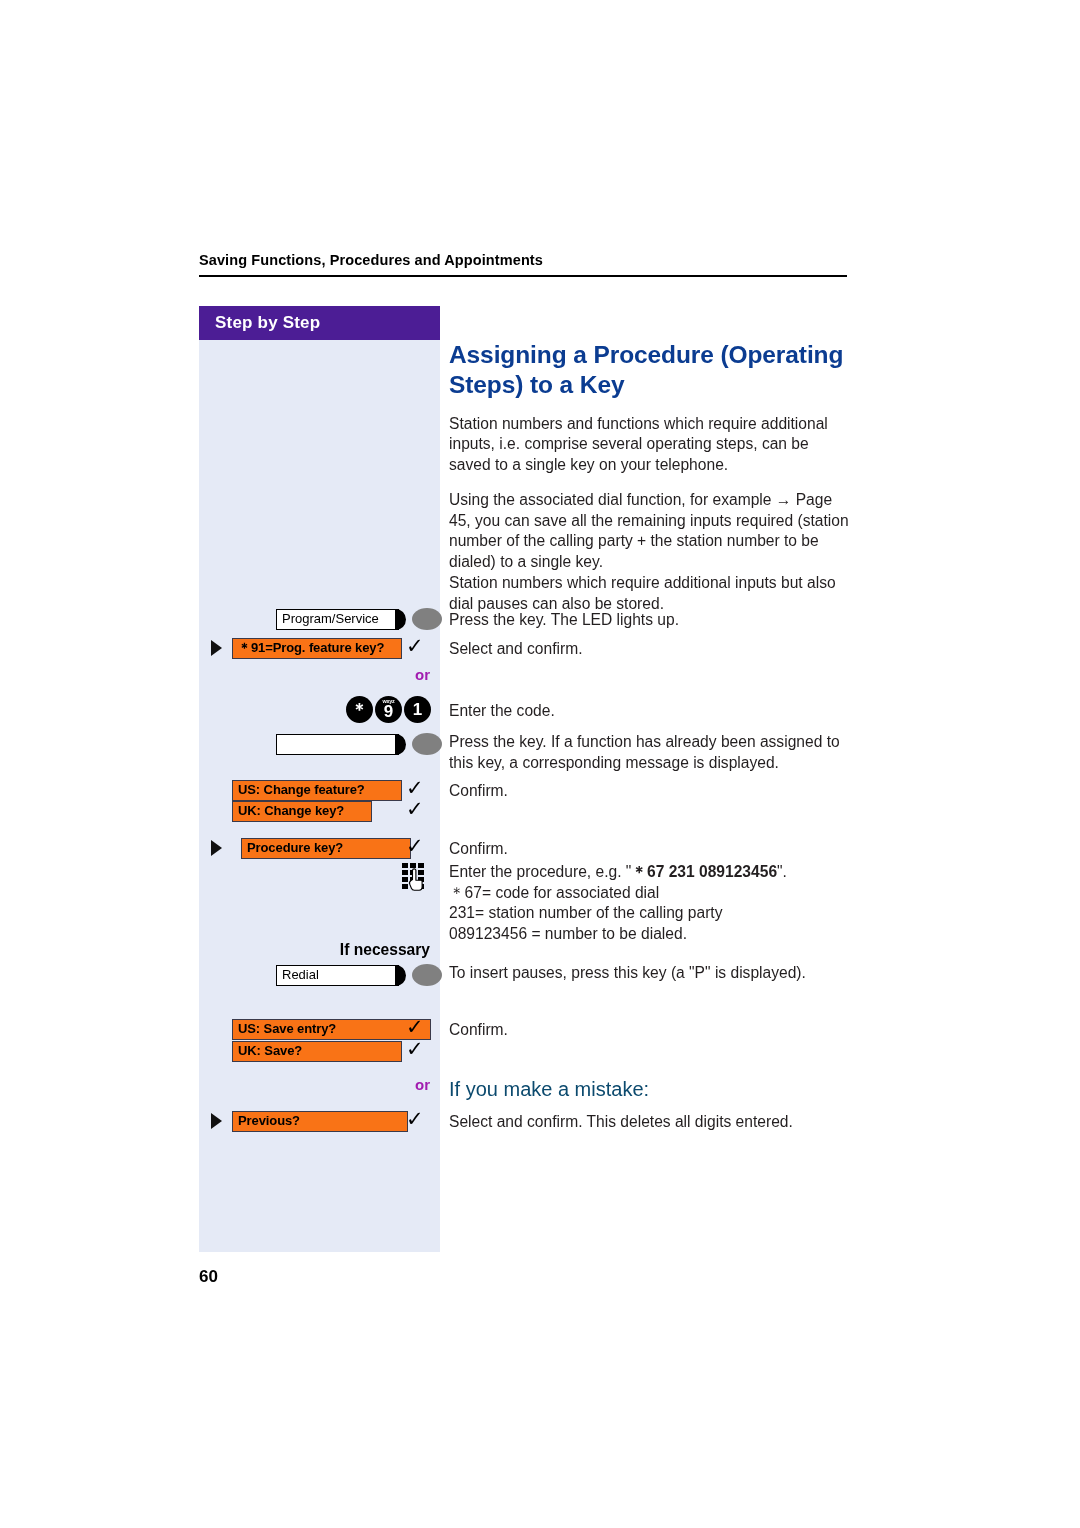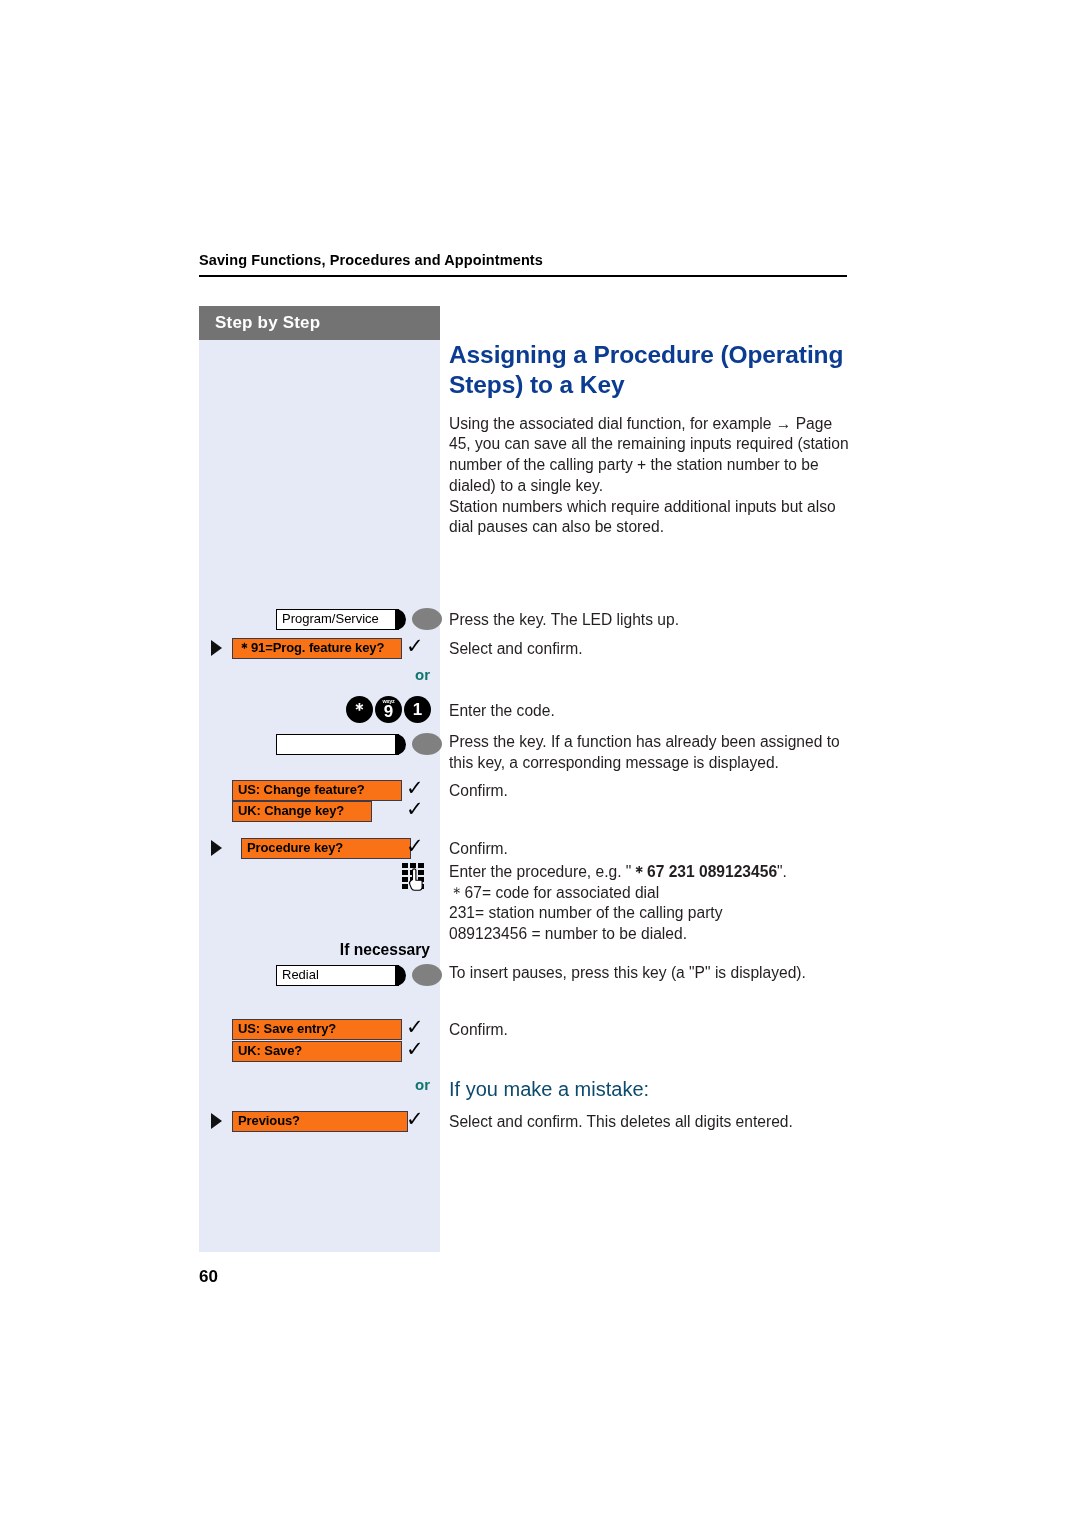--- a/index.html
+++ b/index.html
@@ -51,21 +51,21 @@
     width: 241px;
     height: 946px;
     background: #e5eaf6;
   }
   .sidebar-header {
     position: absolute;
     left: 199px;
     top: 306px;
     width: 241px;
     height: 34px;
-    background: #737373;
+    background: #4c1d95;
     box-sizing: border-box;
   }
   .sidebar-header-label {
     position: absolute;
     left: 16px;
     top: 7px;
     font-size: 17px;
     font-weight: bold;
     color: #ffffff;
     letter-spacing: 0.2px;
@@ -198,21 +198,21 @@
     font-family: "DejaVu Sans", sans-serif;
   }
 
   
   .or {
     position: absolute;
     width: 231px;
     text-align: right;
     font-size: 15px;
     font-weight: bold;
-    color: #0f766e;
+    color: #a21caf;
   }
   .hint-right {
     position: absolute;
     width: 231px;
     text-align: right;
     font-size: 15.6px;
     font-weight: bold;
     color: #000000;
   }
 
@@ -270,20 +270,21 @@
   <div class="running-head">Saving Functions, Procedures and Appointments</div>
   <div class="head-rule"></div>
 
   <div class="sidebar"></div>
   <div class="sidebar-header">
     <span class="sidebar-header-label">Step by Step</span>
   </div>
 
   <div class="content">
     <h1 class="doc-title">Assigning a Procedure (Operating Steps) to a Key</h1>
+    <p class="para">Station numbers and functions which require additional inputs, i.e. comprise several operating steps, can be saved to a single key on your telephone.</p>
     <p class="para tight">Using the associated dial function, for example → Page 45, you can save all the remaining inputs required (station number of the calling party + the station number to be dialed) to a single key.</p>
     <p class="para">Station numbers which require additional inputs but also dial pauses can also be stored.</p>
   </div>
 
   <div class="steps">
 
     <div class="row">
       <div class="row-left">
         <div class="keyrow" style="left:77px; top:7px;">
           <div class="keystrip">Program/Service</div>
@@ -396,21 +397,21 @@
           <div class="keystrip">Redial</div>
           <div class="keycap"></div>
           <div class="keyled"></div>
         </div>
       </div>
       <div class="row-right" style="top:363px;">To insert pauses, press this key (a "P" is displayed).</div>
     </div>
 
     <div class="row">
       <div class="row-left">
-        <div class="optbox" style="left:33px; top:419px; width:170px;">US: Save entry?</div>
+        <div class="optbox" style="left:33px; top:419px; width:199px;">US: Save entry?</div>
         <div class="check" style="left:207px; top:417px;">✓</div>
       </div>
       <div class="row-right" style="top:420px;">Confirm.</div>
     </div>
 
     <div class="row">
       <div class="row-left">
         <div class="optbox" style="left:33px; top:441px; width:170px;">UK: Save?</div>
         <div class="check" style="left:207px; top:439px;">✓</div>
       </div>

